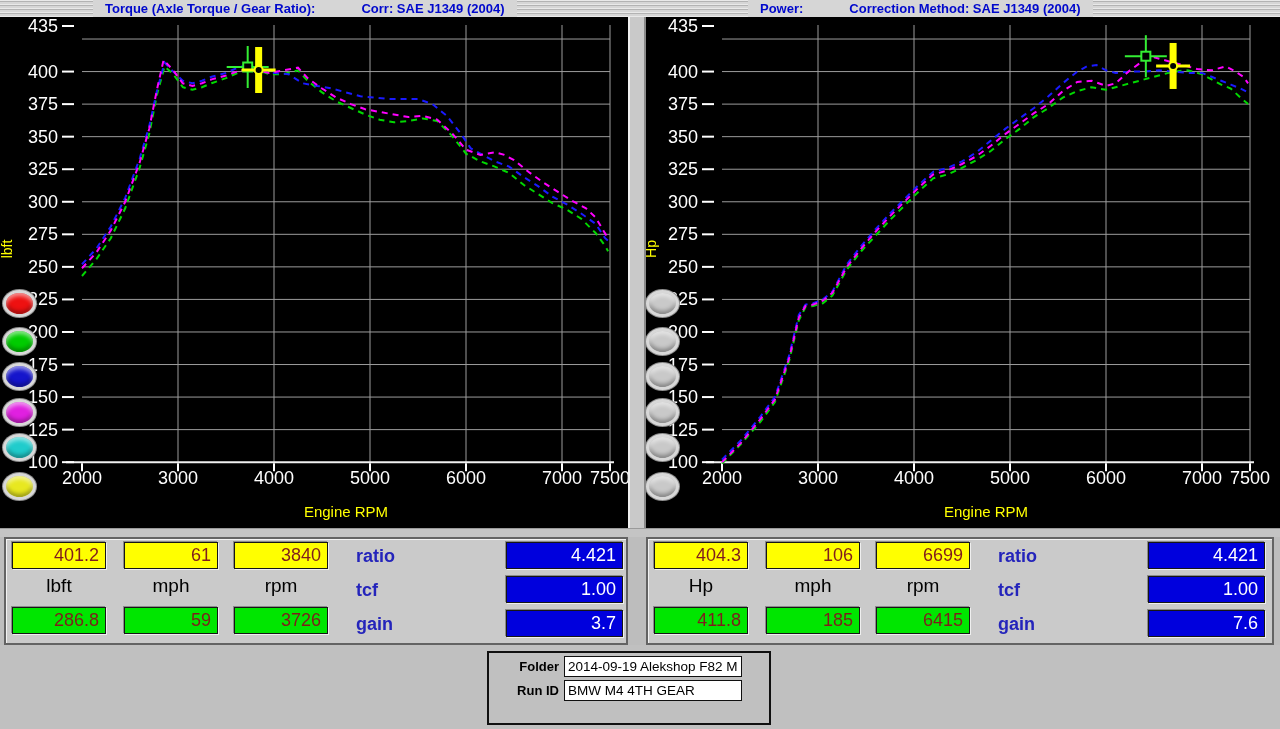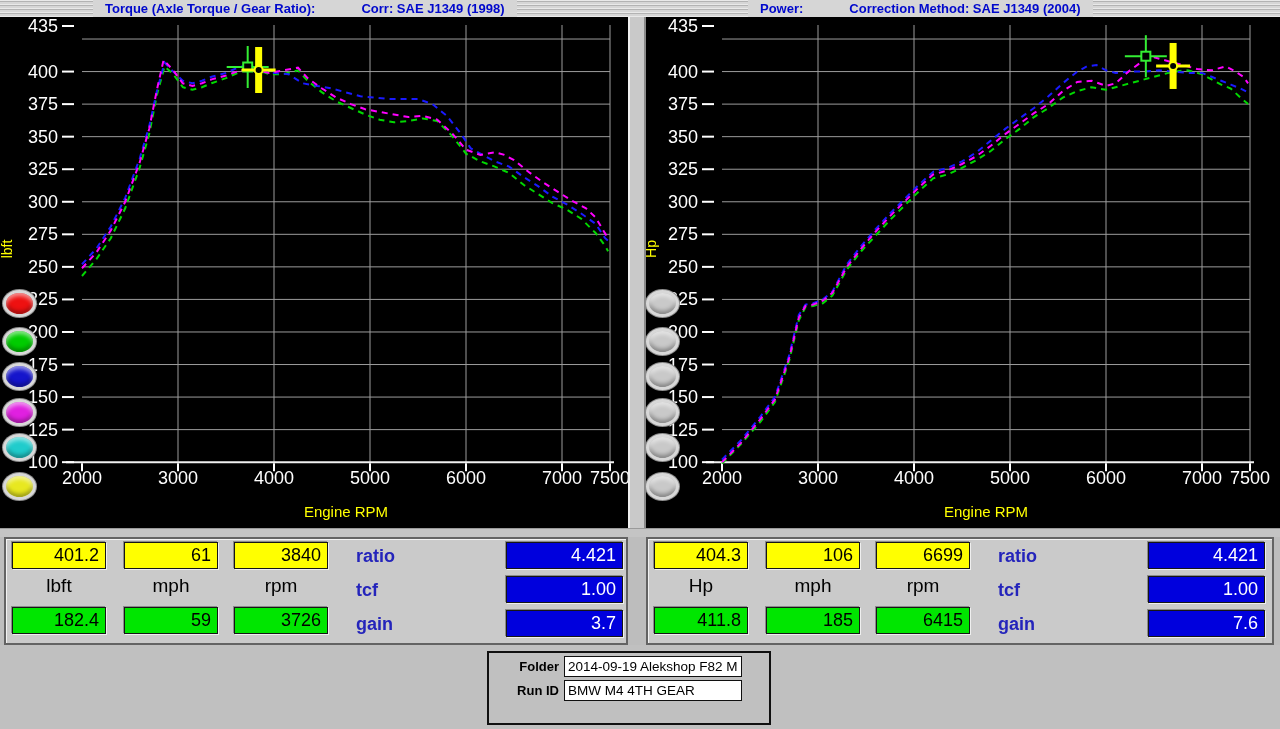--- a/index.html
+++ b/index.html
@@ -26,21 +26,21 @@
   
   .oval{position:absolute;width:33px;height:27px;border-radius:50%;
     border:3px solid #d8d8d8;box-sizing:border-box;
     box-shadow:0 0 0 1px #8f8f8f, inset 0 3px 4px rgba(255,255,255,.55), inset 0 -3px 4px rgba(0,0,0,.35);}
   
   .panel{position:absolute;top:537px;height:108px;background:#cacaca;
     border:2px solid #636363;box-shadow:inset 1px 1px 0 #f2f2f2;box-sizing:border-box;}
   #panel-left{left:4px;width:624px;}
   #panel-right{left:646px;width:628px;padding-left:40px;}
   .vb{position:absolute;width:94px;height:27px;box-sizing:border-box;border:1px solid #161616;
-    box-shadow:1px 1px 0 #efefef,-1px -1px 0 #8a8a8a;font-size:18px;color:#000000;
+    box-shadow:1px 1px 0 #efefef,-1px -1px 0 #8a8a8a;font-size:18px;color:#7f1d1d;
     text-align:right;padding-right:6px;line-height:25px;}
   .vb.yellow{background:#ffff00;}
   .vb.green{background:#00e600;}
   .vb.blue{background:#0000dd;color:#fff;}
   .unit{position:absolute;top:36px;width:94px;text-align:center;font-size:19px;color:#000;}
   .slabel{position:absolute;left:350px;width:70px;font-weight:bold;font-size:18px;color:#2424bb;}
   .bb{left:500px;width:117px;}
   
   .bottom-bar{position:absolute;left:0;top:645px;width:1280px;height:84px;background:#c0c0c0;}
   .meta{position:absolute;left:487px;top:6px;width:284px;height:74px;border:2px solid #101010;
@@ -60,21 +60,21 @@
   .slash{width:48px;height:5px;background:#d42027;transform:skewX(-35deg);margin:0 12px;flex:none;}
 </style>
 </head>
 <body>
 
 <div class="screen">
 
   <div class="header-bar"></div>
   <div class="hlabel" id="hl-left">
     <span>Torque (Axle Torque / Gear Ratio):</span>
-    <span>Corr: SAE J1349 (1998)</span>
+    <span>Corr: SAE J1349 (2004)</span>
   </div>
   <div class="hlabel" id="hl-right">
     <span>Power:</span>
     <span>Correction Method: SAE J1349 (2004)</span>
   </div>
 
   <div class="chart-panel" id="chart-left">
       <svg width="628" height="511">
         <line x1="178" y1="8" x2="178" y2="445.17" stroke="#9c9c9c" stroke-width="1"></line>
         <line x1="274" y1="8" x2="274" y2="445.17" stroke="#9c9c9c" stroke-width="1"></line>
@@ -251,21 +251,21 @@
     </div>
   <div class="bevel-strip"></div>
 
   <div class="panel" id="panel-left">
     <div class="vb yellow" style="left:6px;top:3px">401.2</div>
     <div class="vb yellow" style="left:118px;top:3px">61</div>
     <div class="vb yellow" style="left:228px;top:3px">3840</div>
     <div class="unit" style="left:6px">lbft</div>
     <div class="unit" style="left:118px">mph</div>
     <div class="unit" style="left:228px">rpm</div>
-    <div class="vb green" style="left:6px;top:68px">182.4</div>
+    <div class="vb green" style="left:6px;top:68px">286.8</div>
     <div class="vb green" style="left:118px;top:68px">59</div>
     <div class="vb green" style="left:228px;top:68px">3726</div>
     <div class="slabel" style="top:7px">ratio</div>
     <div class="slabel" style="top:41px">tcf</div>
     <div class="slabel" style="top:75px">gain</div>
     <div class="vb blue bb" style="top:3px">4.421</div>
     <div class="vb blue bb" style="top:37px">1.00</div>
     <div class="vb blue bb" style="top:71px">3.7</div>
   </div>
 

